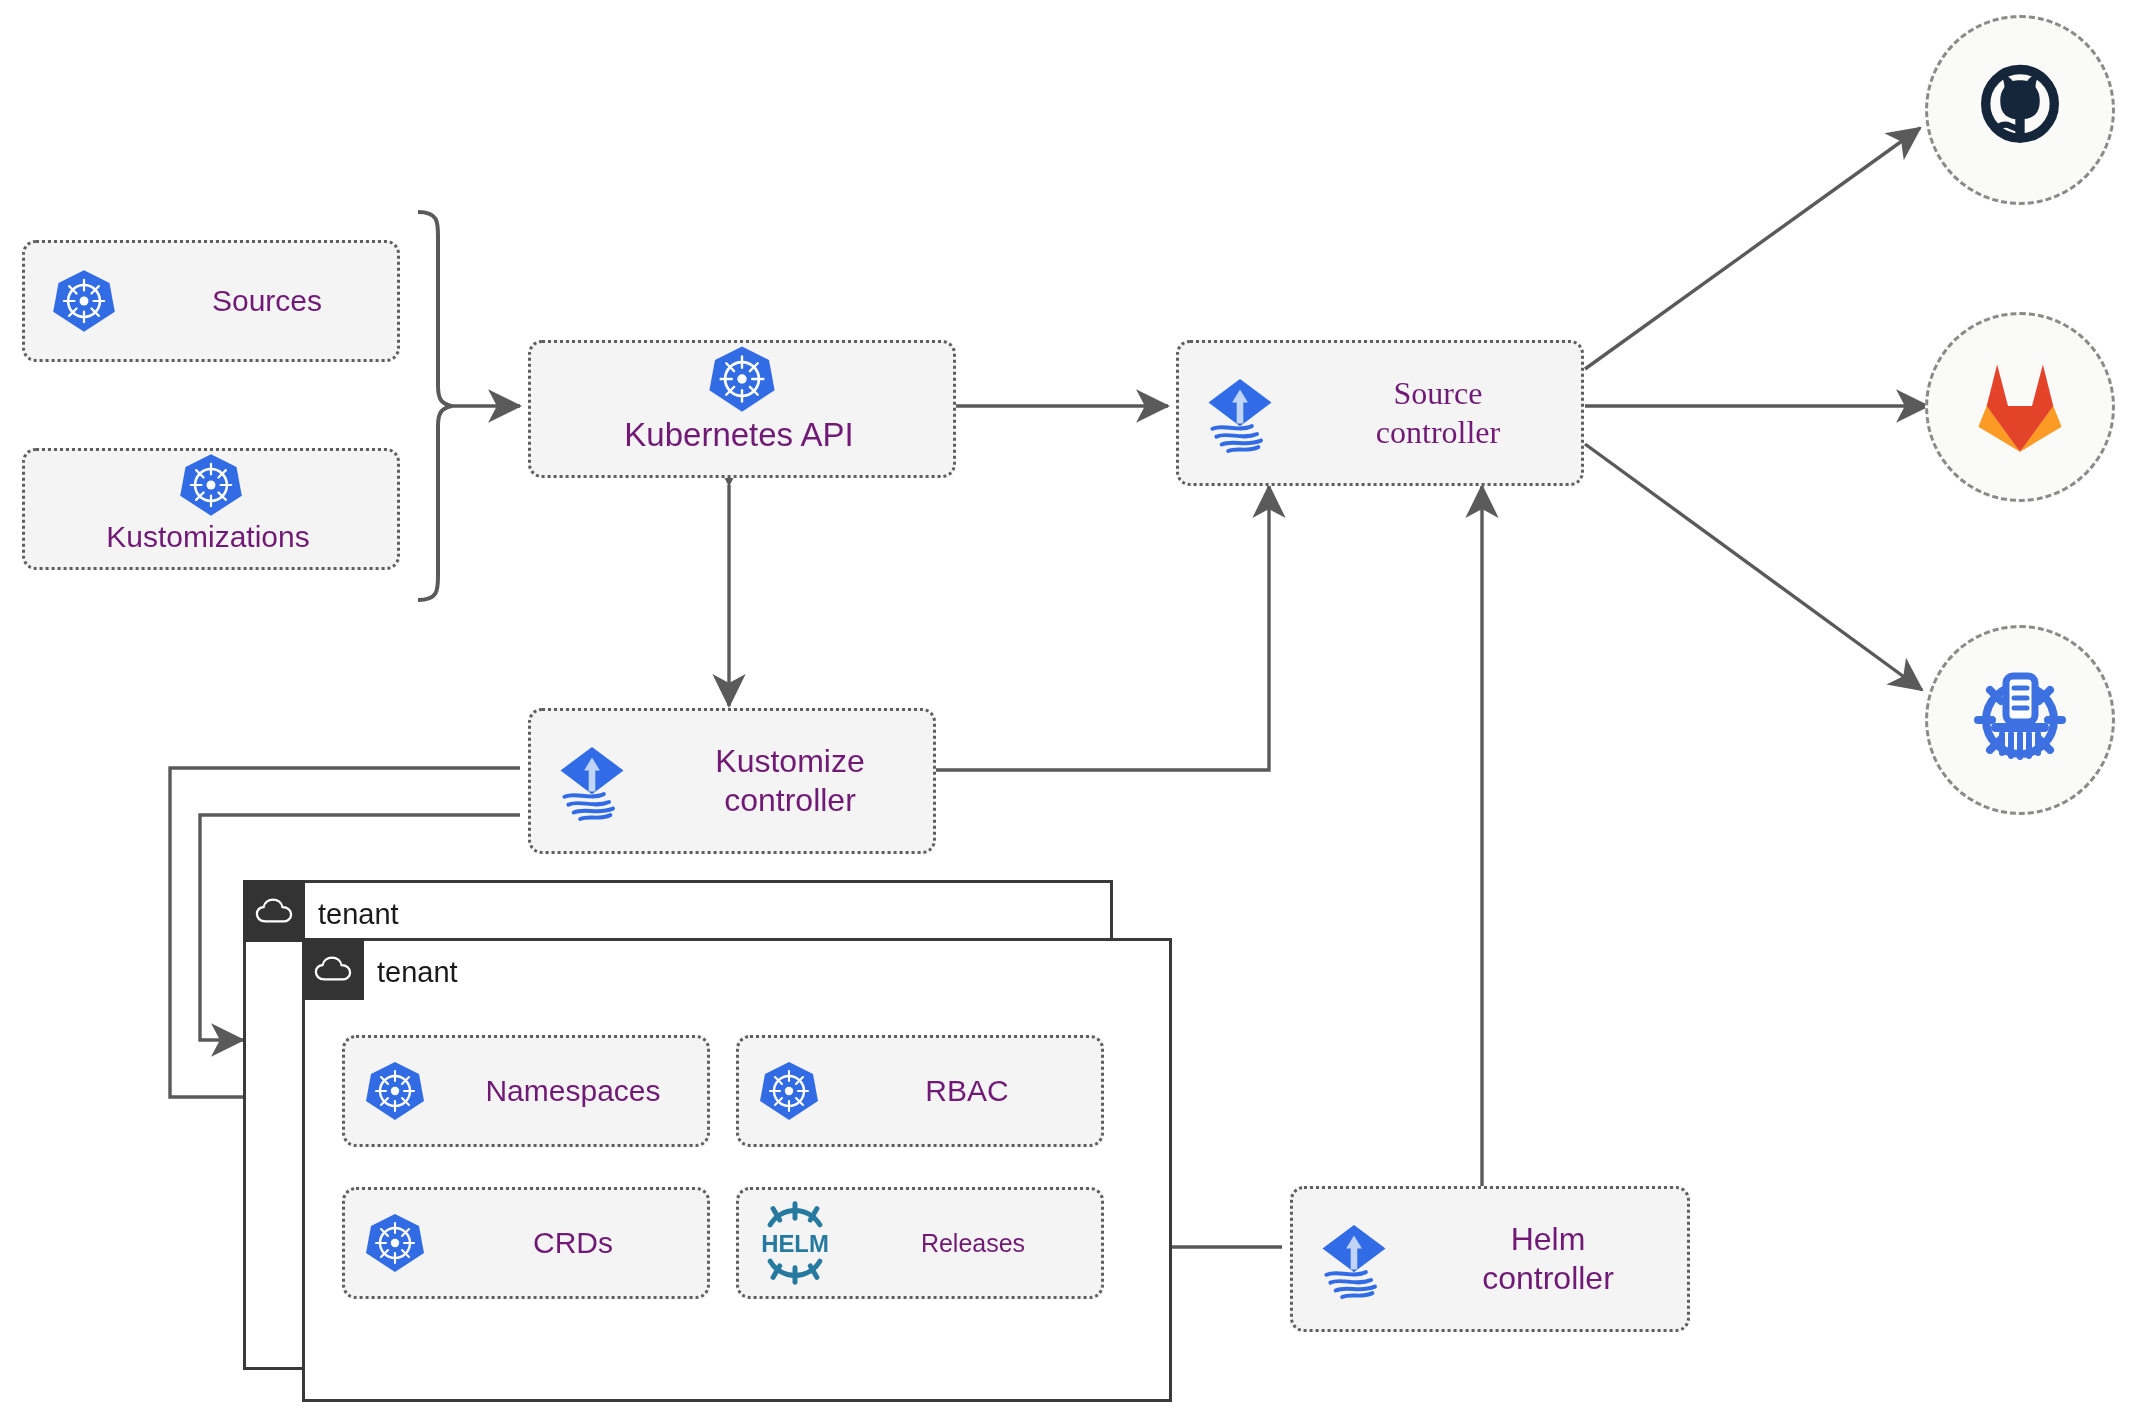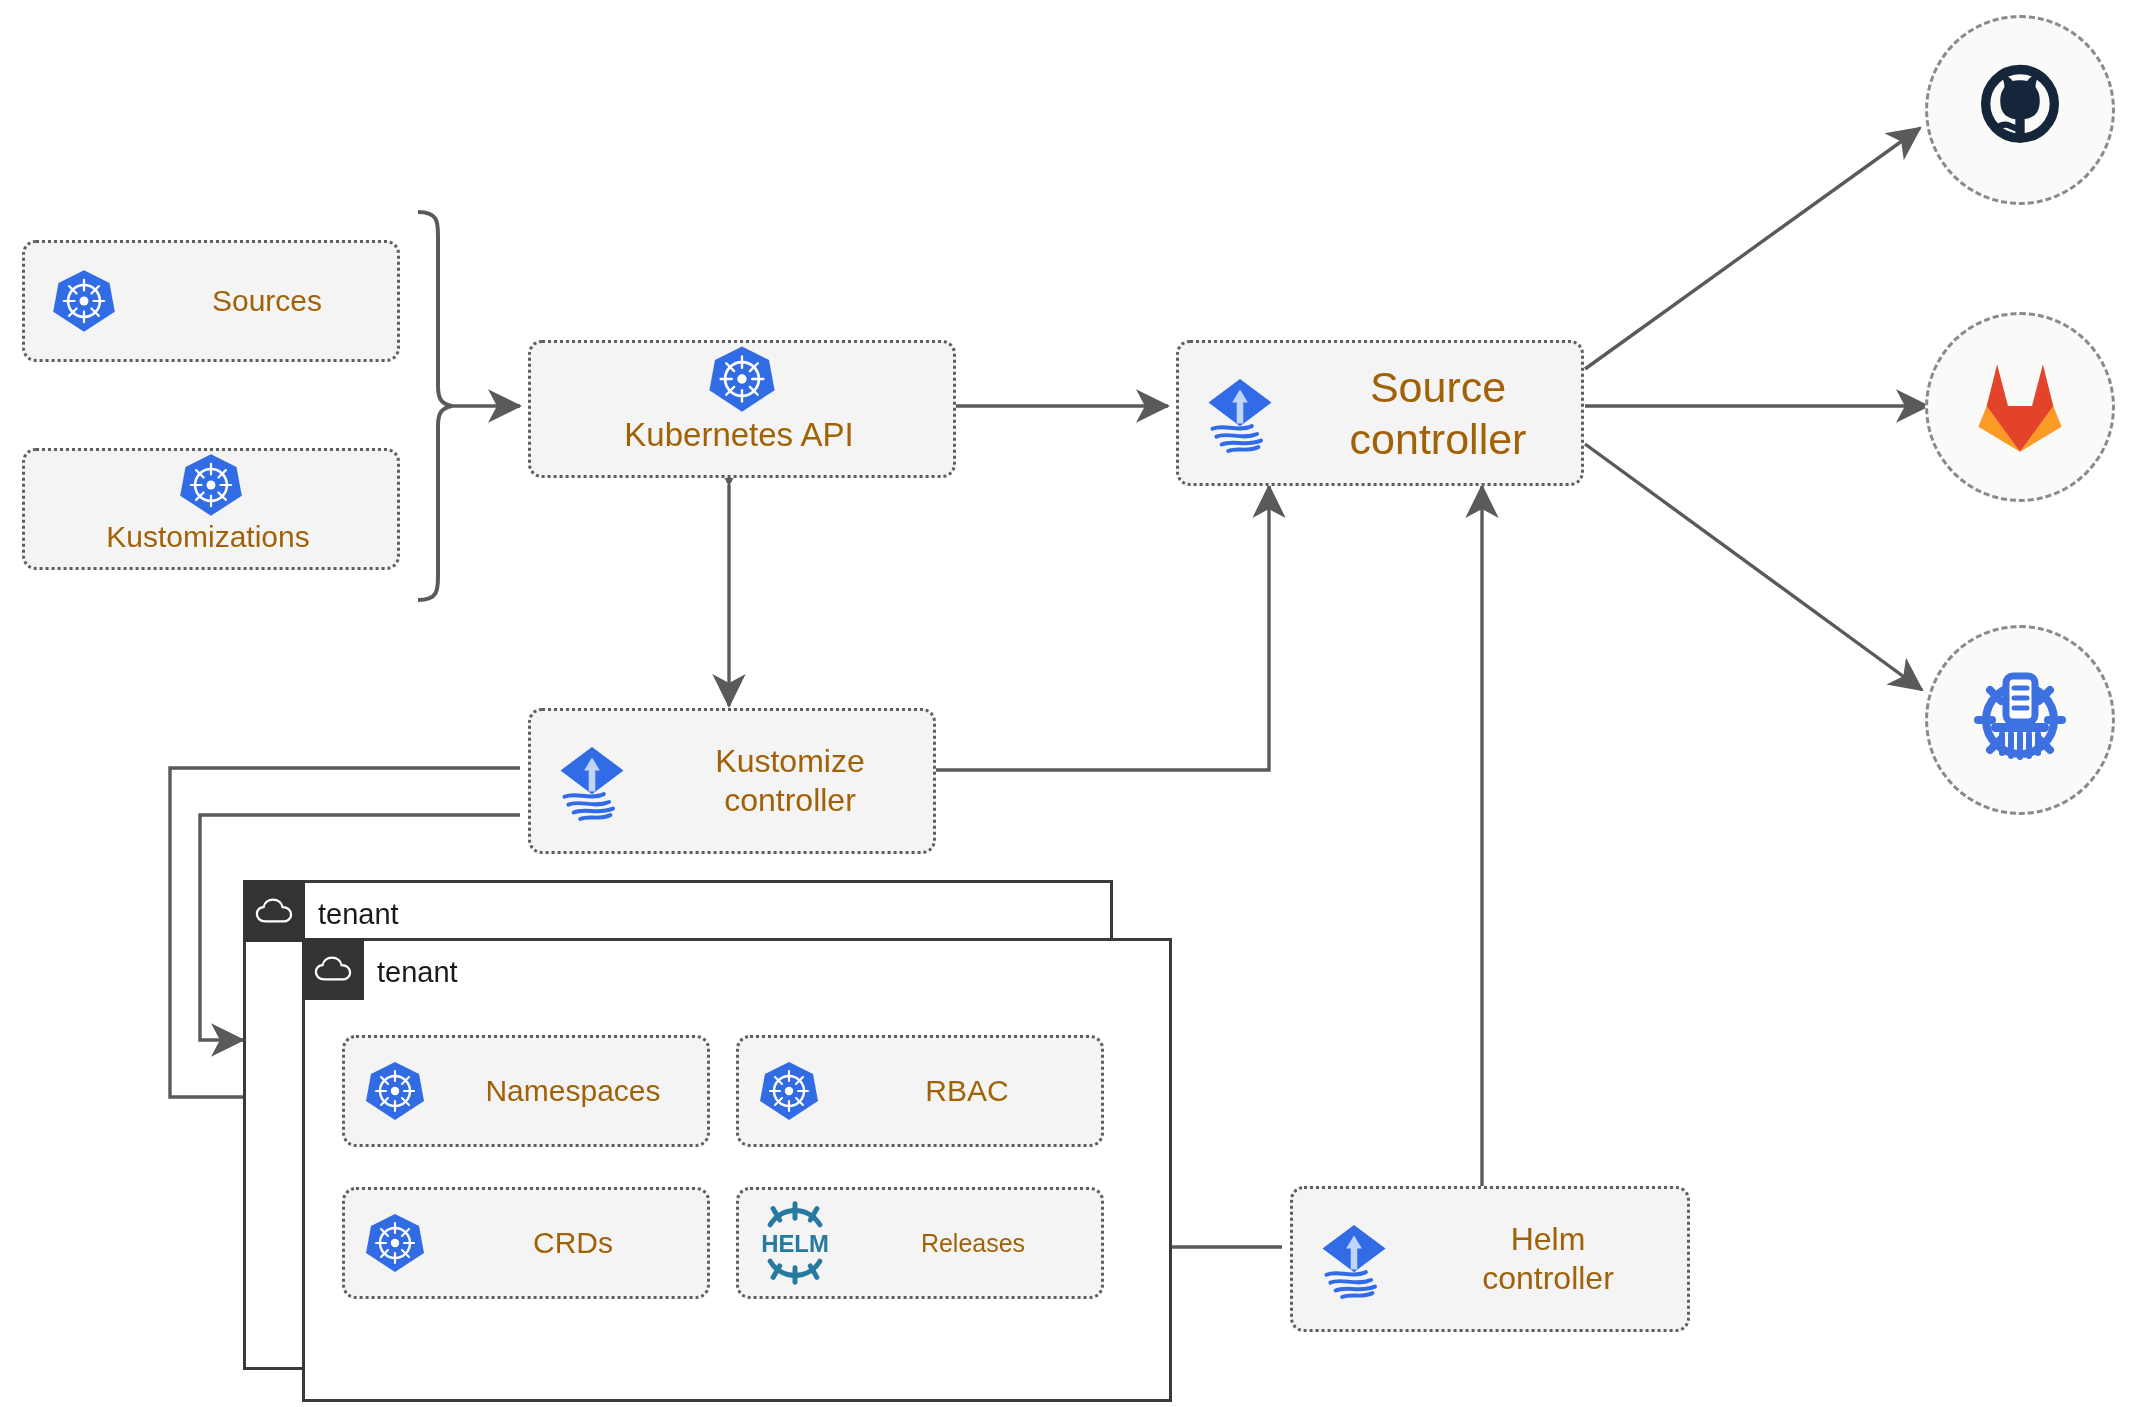--- a/index.html
+++ b/index.html
@@ -14,21 +14,21 @@
     border-radius:14px;
     display:flex;
     align-items:center;
     box-sizing:border-box;
     z-index:5;
   }
   .node .ico{flex:0 0 auto;display:flex;align-items:center;justify-content:center;}
   .node .lbl{
     flex:1 1 auto;
     text-align:center;
-    color:#a16207;
+    color:#701a75;
     line-height:1.22;
     white-space:pre-line;
     padding-right:6px;
   }
 
   
   .circle{
     position:absolute;
     border:3px dashed #8a8a8a;
     border-radius:50%;
@@ -176,21 +176,21 @@
         <polygon points="32,6 56,24 32,42 8,24" fill="#316CE6"></polygon>
         <path d="M32 14 L38 24 L34.5 24 L34.5 40 L29.5 40 L29.5 24 L26 24 Z" fill="#BFD4F7"></path>
         <g stroke="#316CE6" stroke-width="3" fill="none" stroke-linecap="round">
           <path d="M11,44 C20,40 30,47 41,42"></path>
           <path d="M14,50 C23,46 33,53 45,48"></path>
           <path d="M18,56 C27,52 36,58 48,53"></path>
           <path d="M23,61 C30,58 37,62 46,58"></path>
         </g>
       </svg>
     </span>
-    <span class="lbl" style="font-size:43px;">Source
+    <span class="lbl" style="font-size:32px;font-family:Liberation Serif, serif;">Source
 controller</span>
   </div>
 
   <div class="node" style="left:528px;top:708px;width:408px;height:146px;">
     <span class="ico" style="width:122px;">
       <svg width="84" height="84" viewBox="0 0 64 64" aria-hidden="true">
         <polygon points="32,6 56,24 32,42 8,24" fill="#316CE6"></polygon>
         <path d="M32 14 L38 24 L34.5 24 L34.5 40 L29.5 40 L29.5 24 L26 24 Z" fill="#BFD4F7"></path>
         <g stroke="#316CE6" stroke-width="3" fill="none" stroke-linecap="round">
           <path d="M11,44 C20,40 30,47 41,42"></path>

